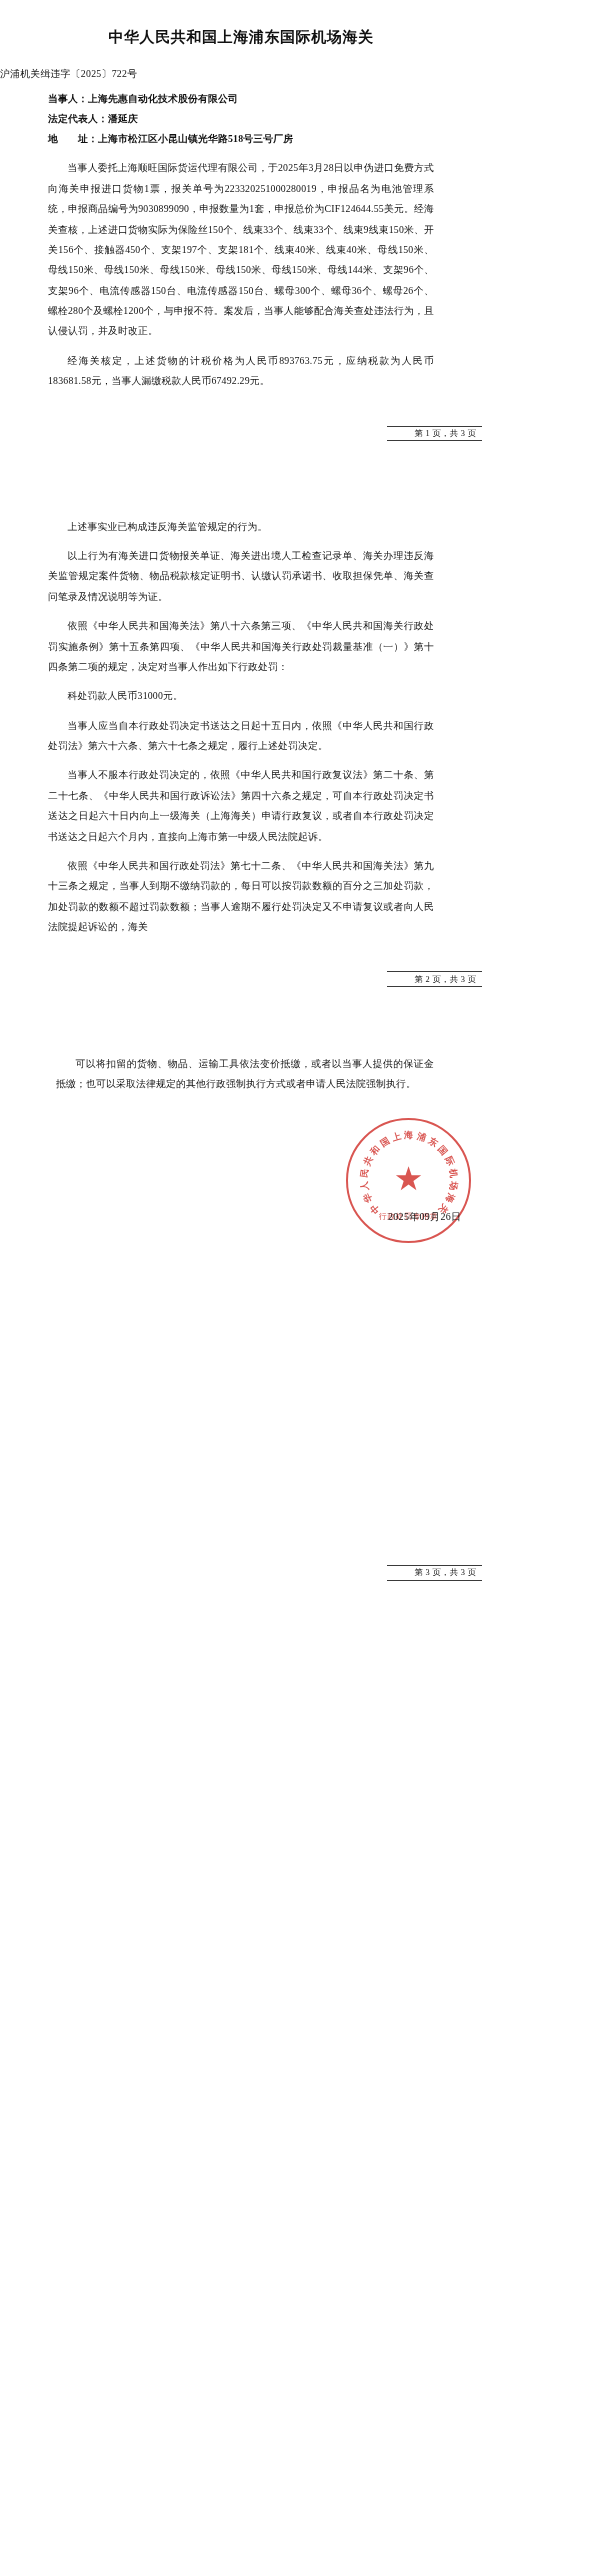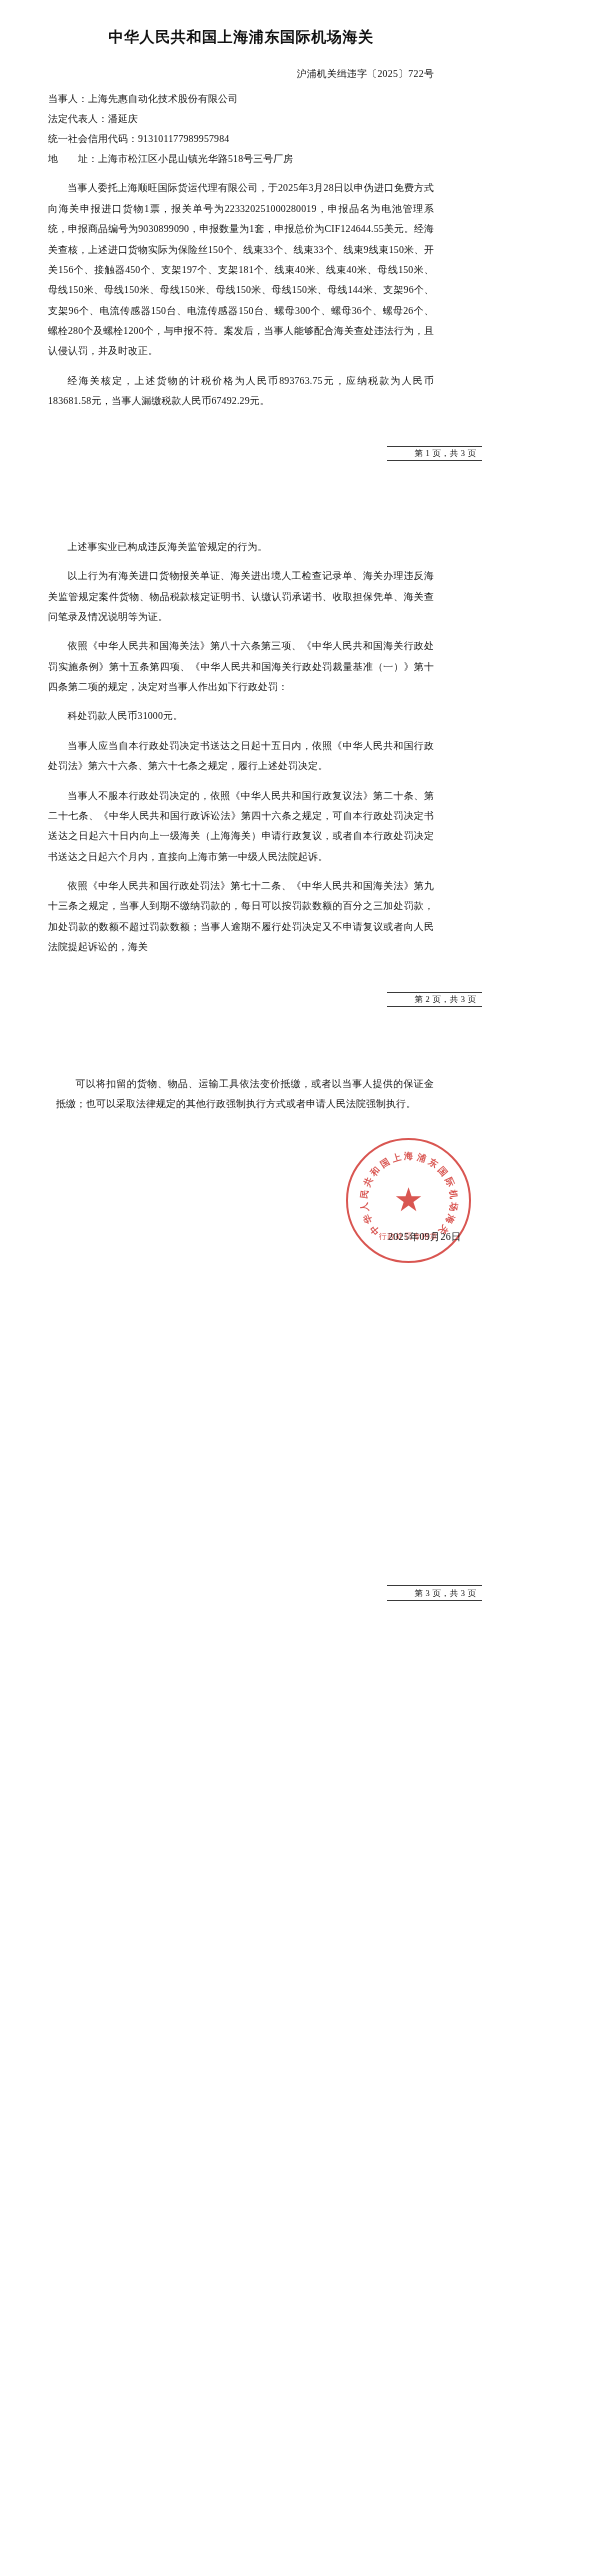--- a/index.html
+++ b/index.html
@@ -21,34 +21,34 @@
     text-align: center;
     font-weight: bold;
     font-size: 15px;
     line-height: 1.55;
     letter-spacing: 0.6px;
     padding-top: 26px;
   }
   .doc-title div { white-space: nowrap; }
 
   .docnum {
-    text-align: right;
     font-size: 9.8px;
     padding: 19px 48px 0 0;
     letter-spacing: 0.3px;
   }
 
   .field-block {
     padding: 7.9px 48px 0 48px;
     font-size: 9.8px;
     line-height: 2.05;
     letter-spacing: 0.2px;
   }
   .field-line {
     white-space: pre;
+    font-weight: bold;
   }
 
   .body-block {
     padding: 0 48px;
     font-size: 9.8px;
     line-height: 2.08;
     text-align: justify;
     letter-spacing: 0.2px;
   }
   .para {
@@ -141,21 +141,20 @@
 
   <div class="doc-title">
     <div>中华人民共和国上海浦东国际机场海关</div>
   </div>
 
   <div class="docnum">沪浦机关缉违字〔2025〕722号</div>
 
   <div class="field-block">
     <div class="field-line">当事人：上海先惠自动化技术股份有限公司</div>
     <div class="field-line">法定代表人：潘延庆</div>
-    <div class="field-line">统一社会信用代码：913101177989957984</div>
     <div class="field-line">地　　址：上海市松江区小昆山镇光华路518号三号厂房</div>
   </div>
 
   <div class="body-block">
     <p class="para">当事人委托上海顺旺国际货运代理有限公司，于2025年3月28日以申伪进口免费方式向海关申报进口货物1票，报关单号为223320251000280019，申报品名为电池管理系统，申报商品编号为9030899090，申报数量为1套，申报总价为CIF124644.55美元。经海关查核，上述进口货物实际为保险丝150个、线束33个、线束33个、线束9线束150米、开关156个、接触器450个、支架197个、支架181个、线束40米、线束40米、母线150米、母线150米、母线150米、母线150米、母线150米、母线150米、母线144米、支架96个、支架96个、电流传感器150台、电流传感器150台、螺母300个、螺母36个、螺母26个、螺栓280个及螺栓1200个，与申报不符。案发后，当事人能够配合海关查处违法行为，且认侵认罚，并及时改正。</p>
     <p class="para">经海关核定，上述货物的计税价格为人民币893763.75元，应纳税款为人民币183681.58元，当事人漏缴税款人民币67492.29元。</p>
   </div>
 
   <div class="spacer-md"></div>
   <div class="pagefoot">

